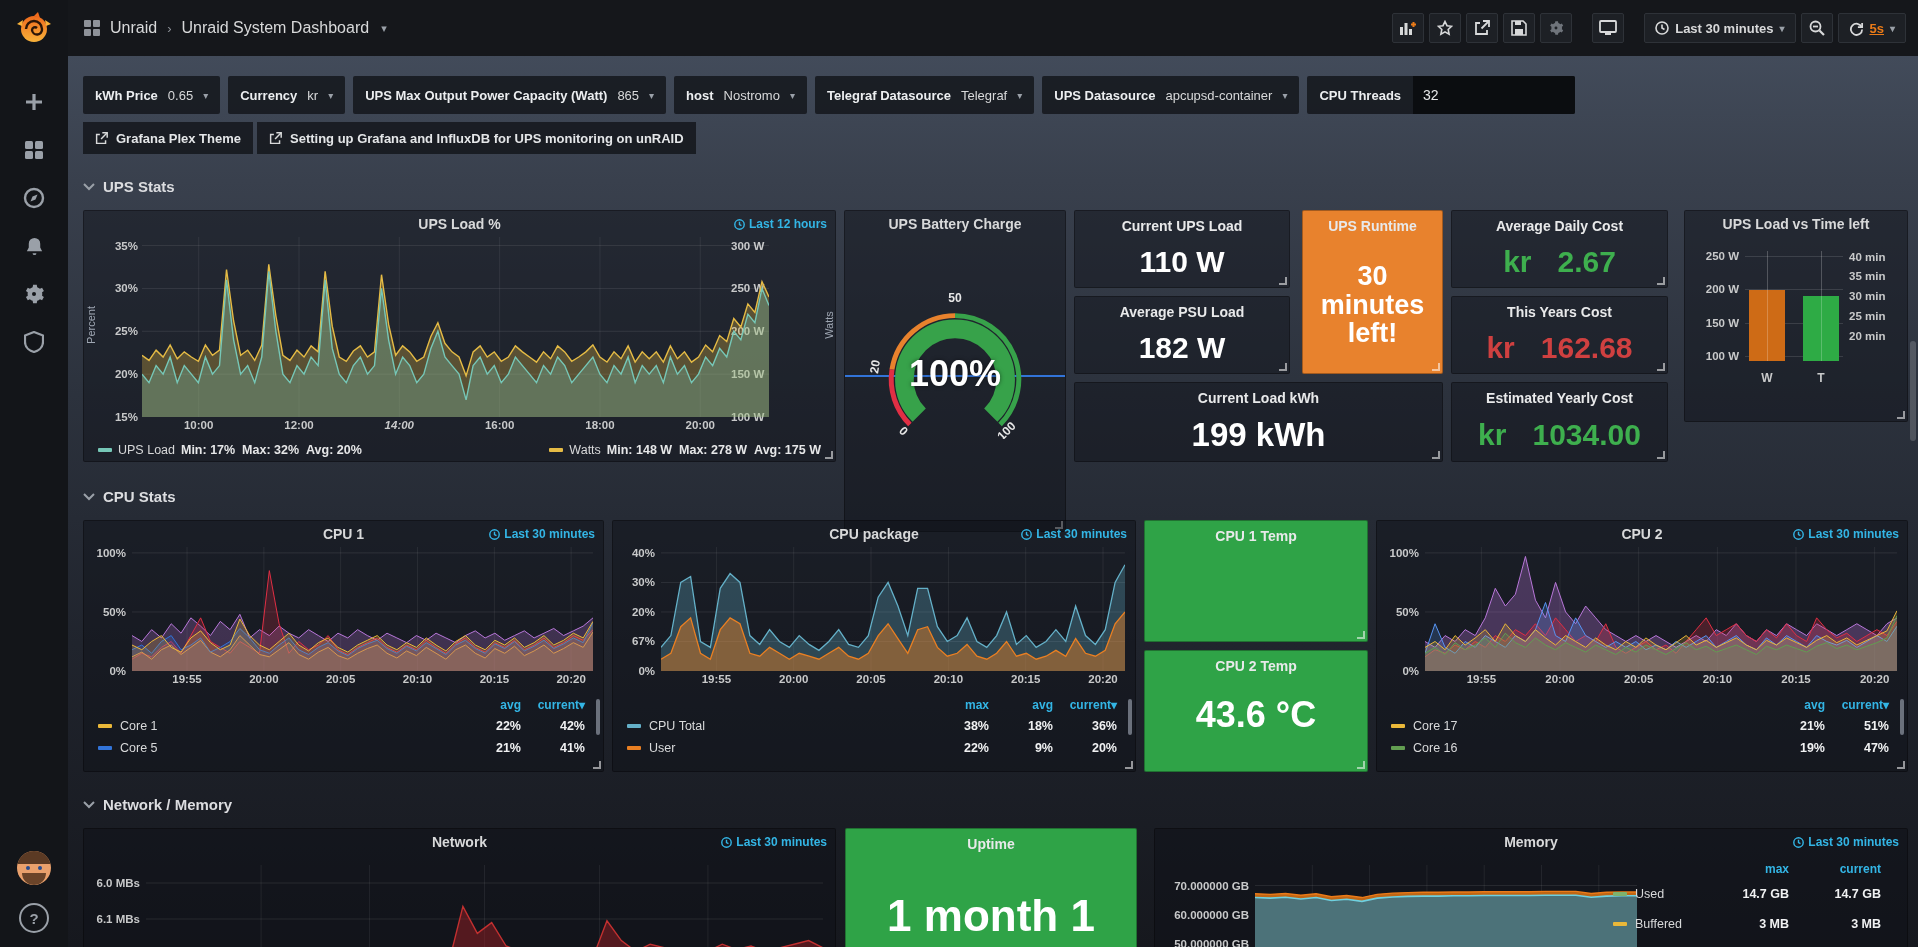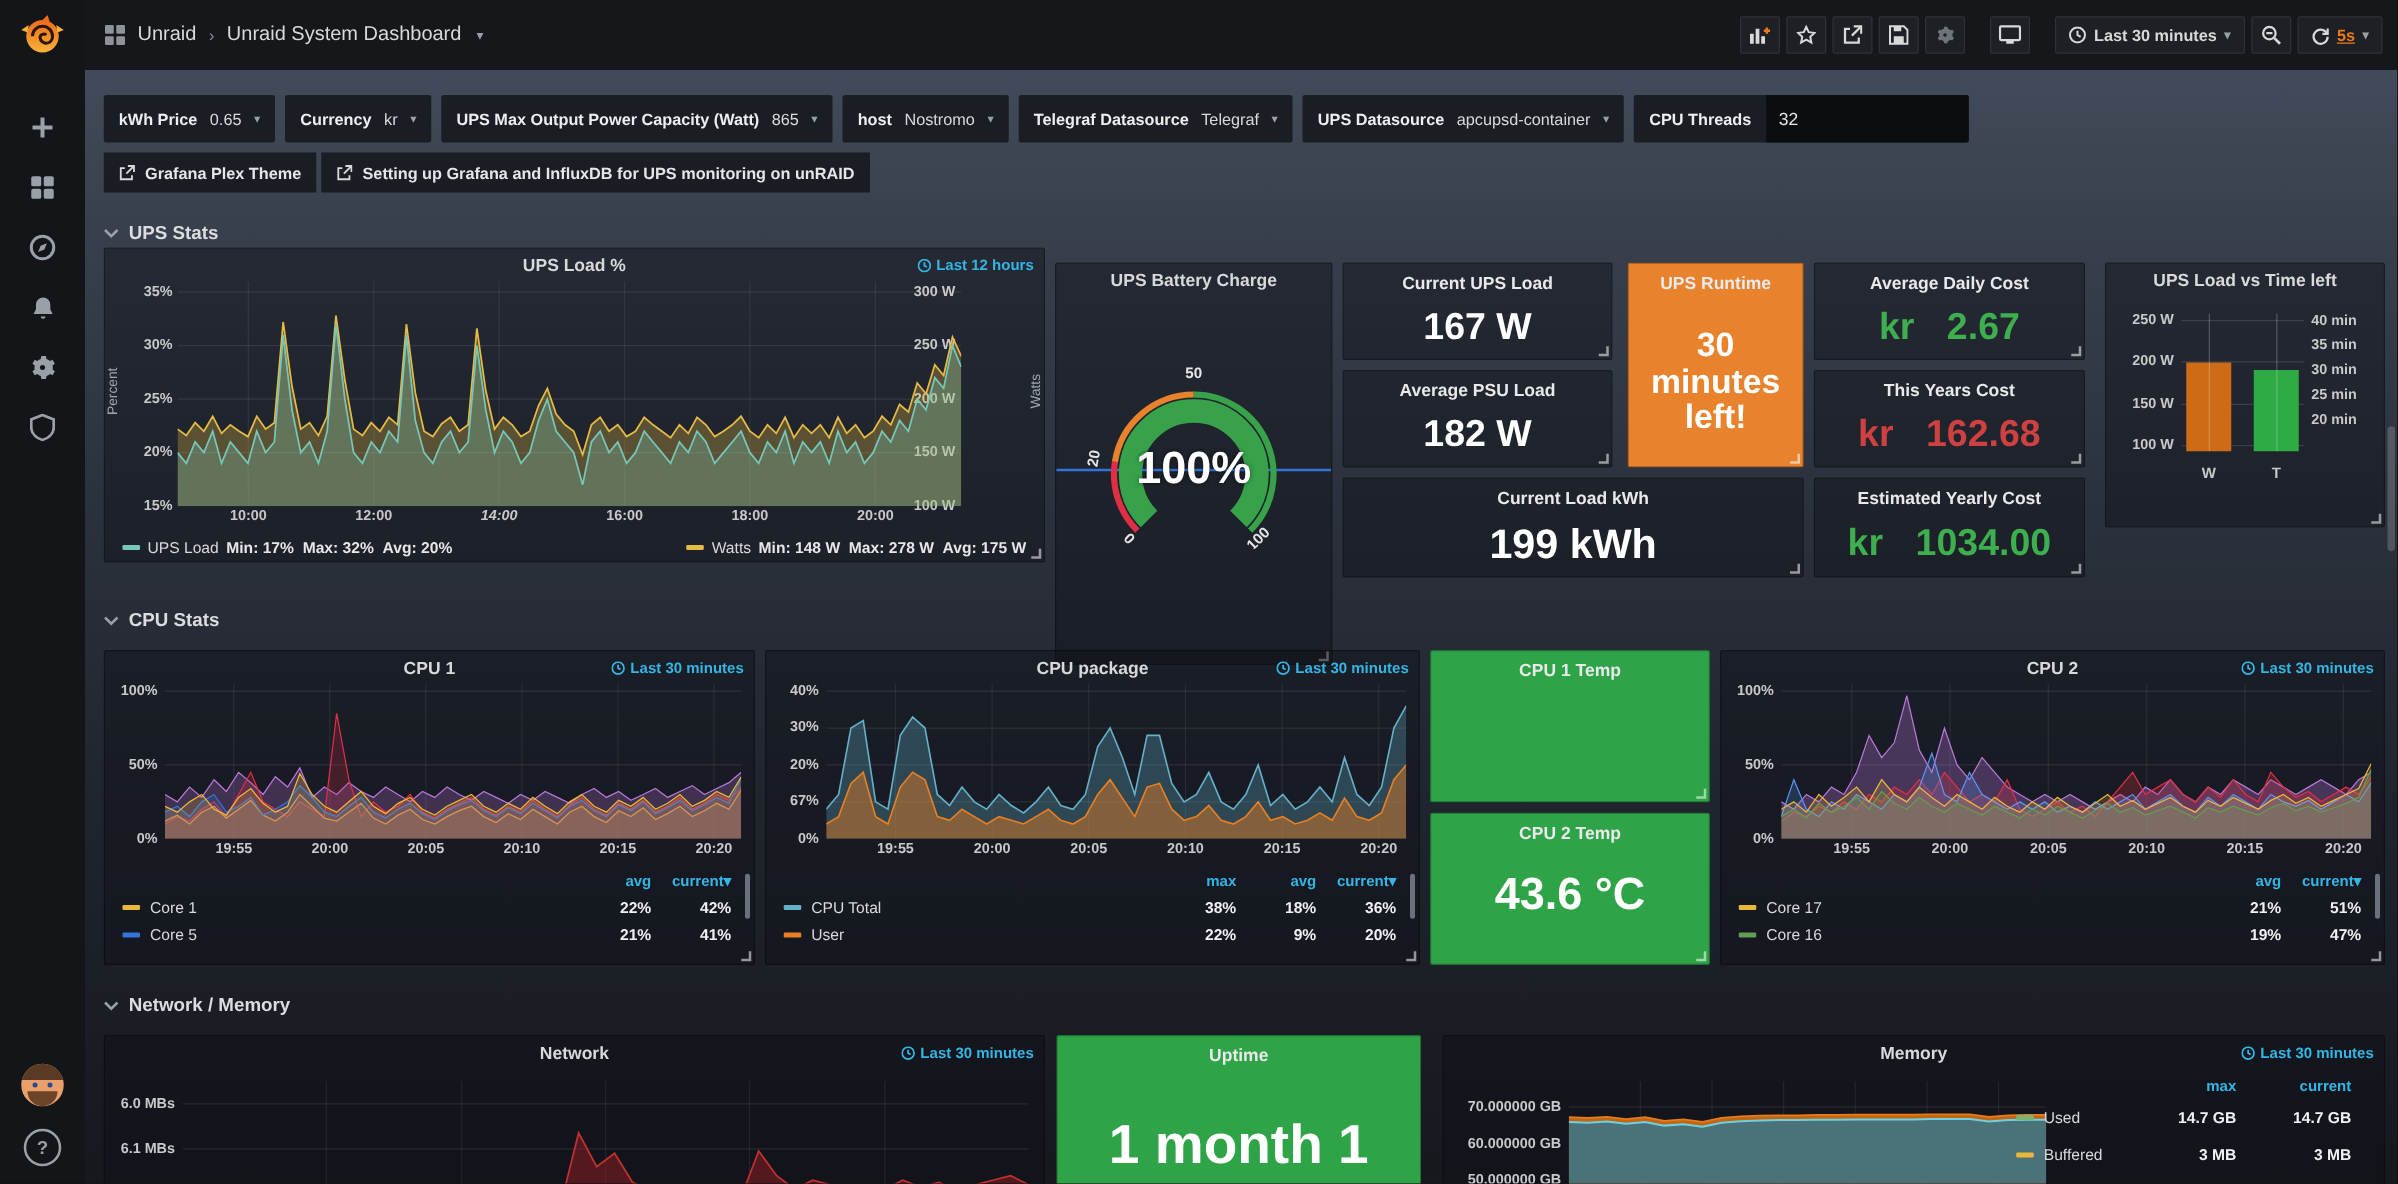--- a/index.html
+++ b/index.html
@@ -330,21 +330,21 @@
           </svg>
         <span>CPU Stats</span>
       </div>
       <div class="secthead" style="top:740px">
         <svg width="12" height="8" viewBox="0 0 12 8">
             <path d="M1 1l5 5 5-5" fill="none" stroke="currentColor" stroke-width="2"></path>
           </svg>
         <span>Network / Memory</span>
       </div>
 
-      <div class="panel" style="left:15px;top:142px;width:753px;height:252px">
+      <div class="panel" style="left:15px;top:154px;width:753px;height:252px">
         <div class="phead">
           <span class="ptitle">UPS Load %</span>
           <span class="ptime">
             <svg width="11" height="11" viewBox="0 0 14 14">
                 <circle cx="7" cy="7" r="6" fill="none" stroke="#33b5e5" stroke-width="1.8"></circle>
                 <path d="M7 3.5V7l2.5 1.5" fill="none" stroke="#33b5e5" stroke-width="1.8"></path>
               </svg>
             <span>Last 12 hours</span>
           </span>
         </div>
@@ -422,21 +422,21 @@
               <text x="100" y="30" transform="rotate(0 100 30)" text-anchor="middle" fill="#e6e6e6" font-size="11" font-weight="bold">50</text>
               <text x="149.49747468305833" y="149.49747468305833" transform="rotate(-45 149.49747468305833 149.49747468305833)" text-anchor="middle" fill="#e6e6e6" font-size="11" font-weight="bold">100</text>
             </svg>
           </div>
         <div class="gauge-value">100%</div>
       </div>
 
       <div class="panel" style="left:1006px;top:154px;width:216px;height:78px">
         <div class="stitle">Current UPS Load</div>
         <div class="statbody">
-            <div class="sval" style="font-size:30px">167 W</div>
+            <div class="sval" style="font-size:30px">110 W</div>
           </div>
       </div>
       <div class="panel" style="left:1006px;top:240px;width:216px;height:78px">
         <div class="stitle">Average PSU Load</div>
         <div class="statbody">
             <div class="sval" style="font-size:30px">182 W</div>
           </div>
       </div>
       <div class="panel" style="left: 1234px; top: 154px; width: 141px; height: 164px; background: rgb(232, 130, 45);">
         <div class="stitle">UPS Runtime</div>

